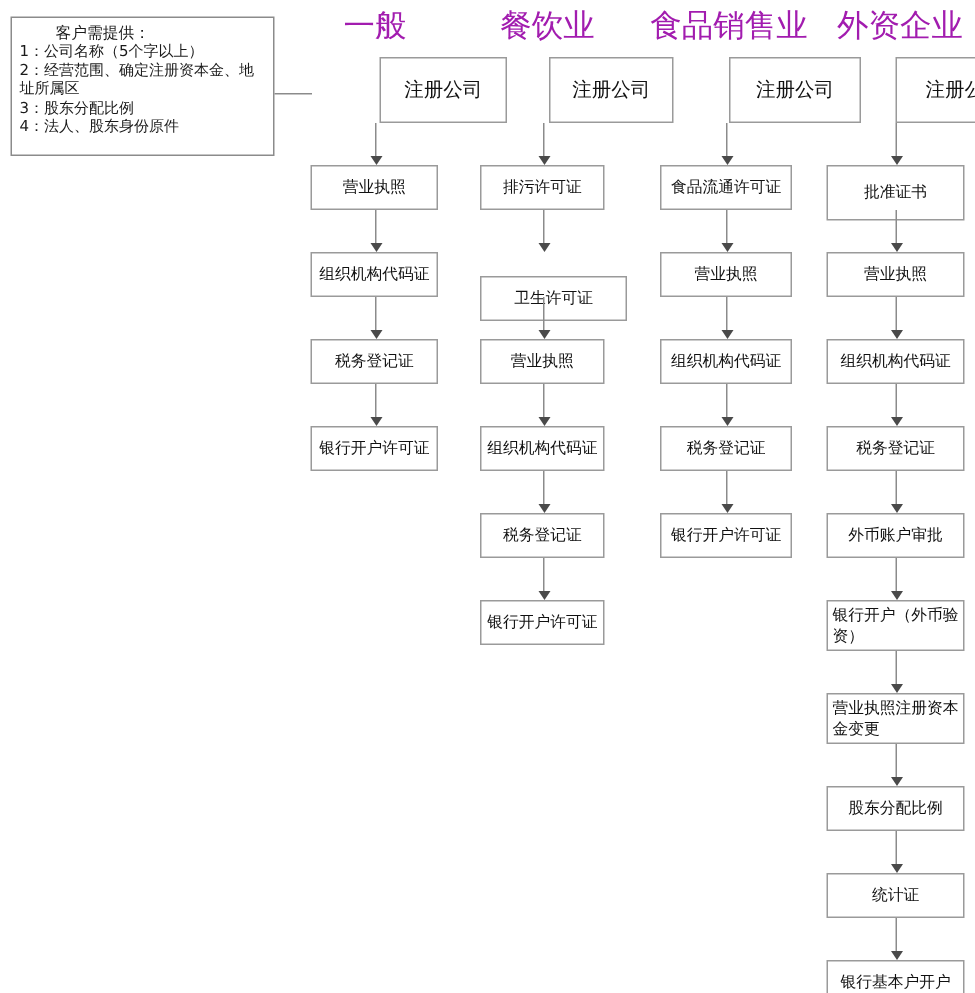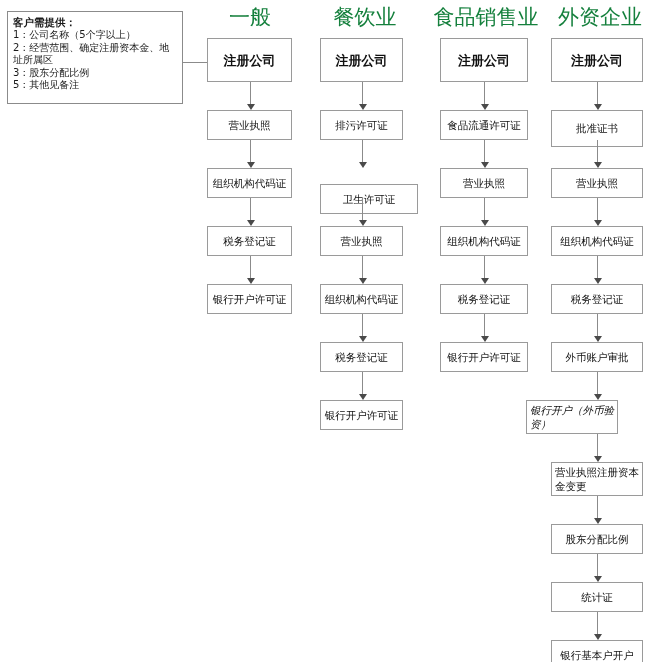--- a/index.html
+++ b/index.html
@@ -26,23 +26,24 @@
     top: 11px;
     width: 176px;
     height: 93px;
     border: 1px solid #8b8b8b;
     background: #ffffff;
     box-sizing: border-box;
     padding: 4px 3px 2px 5px;
   }
   .info-title {
     font-size: 10.5px;
-    font-weight: bold;
+    font-weight: normal;
     line-height: 13px;
     letter-spacing: 0px;
+    margin-left: 24px;
   }
   .info-line {
     font-size: 10px;
     line-height: 12.6px;
     white-space: normal;
     word-break: break-all;
   }
 
   
   .info-connector {
@@ -55,42 +56,43 @@
   }
 
   
   .col-head {
     position: absolute;
     text-align: center;
     font-size: 21px;
     font-weight: normal;
     line-height: 26px;
     font-family: "DejaVu Serif", "Liberation Serif", serif;
-    color: #15803d;
+    color: #a21caf;
     white-space: nowrap;
   }
 
   
   .node {
     position: absolute;
     box-sizing: border-box;
     border: 1px solid #9a9a9a;
     background: #ffffff;
     display: flex;
     align-items: center;
     justify-content: center;
     text-align: center;
     font-size: 10.5px;
     line-height: 13px;
     color: #111111;
     padding: 0 2px;
   }
   .node.start {
     font-size: 13px;
-    font-weight: bold;
+    font-weight: normal;
+    margin-left: 46px;
   }
   .node.wrap {
     text-align: left;
     justify-content: flex-start;
     padding: 0 3px;
     line-height: 14px;
   }
 
   
   .arrow-line {
@@ -110,21 +112,21 @@
 </head>
 <body>
 
 <div id="canvas">
 
   <div class="info-box">
     <div class="info-title">客户需提供：</div>
     <div class="info-line">1：公司名称（5个字以上）</div>
     <div class="info-line">2：经营范围、确定注册资本金、地址所属区</div>
     <div class="info-line">3：股东分配比例</div>
-    <div class="info-line">5：其他见备注</div>
+    <div class="info-line">4：法人、股东身份原件</div>
   </div>
   <div class="info-connector"></div>
 
   <div class="col-head" style="left:200px; top:4px; width:100px;">一般</div>
   <div class="col-head" style="left:313px; top:4px; width:104px;">餐饮业</div>
   <div class="col-head" style="left:423px; top:4px; width:126px;">食品销售业</div>
   <div class="col-head" style="left:548px; top:4px; width:104px;">外资企业</div>
 
   <div id="flow-layer">
       <div class="node start" style="left: 207px; top: 38px; width: 85px; height: 44px;">注册公司</div>
@@ -186,21 +188,21 @@
       <div class="arrow-head" style="left: 594px; top: 220px;"></div>
       <div class="node" style="left: 551px; top: 226px; width: 92px; height: 30px;">组织机构代码证</div>
       <div class="arrow-line" style="left: 597px; top: 256px; height: 22px;"></div>
       <div class="arrow-head" style="left: 594px; top: 278px;"></div>
       <div class="node" style="left: 551px; top: 284px; width: 92px; height: 30px;">税务登记证</div>
       <div class="arrow-line" style="left: 597px; top: 314px; height: 22px;"></div>
       <div class="arrow-head" style="left: 594px; top: 336px;"></div>
       <div class="node" style="left: 551px; top: 342px; width: 92px; height: 30px;">外币账户审批</div>
       <div class="arrow-line" style="left: 597px; top: 372px; height: 22px;"></div>
       <div class="arrow-head" style="left: 594px; top: 394px;"></div>
-      <div class="node wrap" style="left: 526px; top: 400px; width: 92px; height: 34px; font-style: italic;">银行开户（外币验资）</div>
+      <div class="node wrap" style="left: 551px; top: 400px; width: 92px; height: 34px;">银行开户（外币验资）</div>
       <div class="arrow-line" style="left: 597px; top: 434px; height: 22px;"></div>
       <div class="arrow-head" style="left: 594px; top: 456px;"></div>
       <div class="node wrap" style="left: 551px; top: 462px; width: 92px; height: 34px;">营业执照注册资本金变更</div>
       <div class="arrow-line" style="left: 597px; top: 496px; height: 22px;"></div>
       <div class="arrow-head" style="left: 594px; top: 518px;"></div>
       <div class="node" style="left: 551px; top: 524px; width: 92px; height: 30px;">股东分配比例</div>
       <div class="arrow-line" style="left: 597px; top: 554px; height: 22px;"></div>
       <div class="arrow-head" style="left: 594px; top: 576px;"></div>
       <div class="node" style="left: 551px; top: 582px; width: 92px; height: 30px;">统计证</div>
       <div class="arrow-line" style="left: 597px; top: 612px; height: 22px;"></div>

